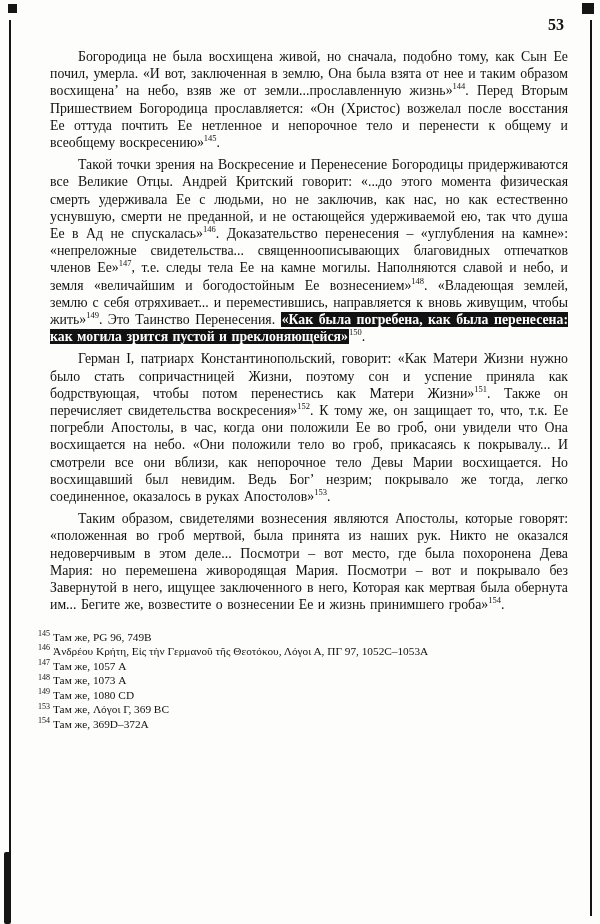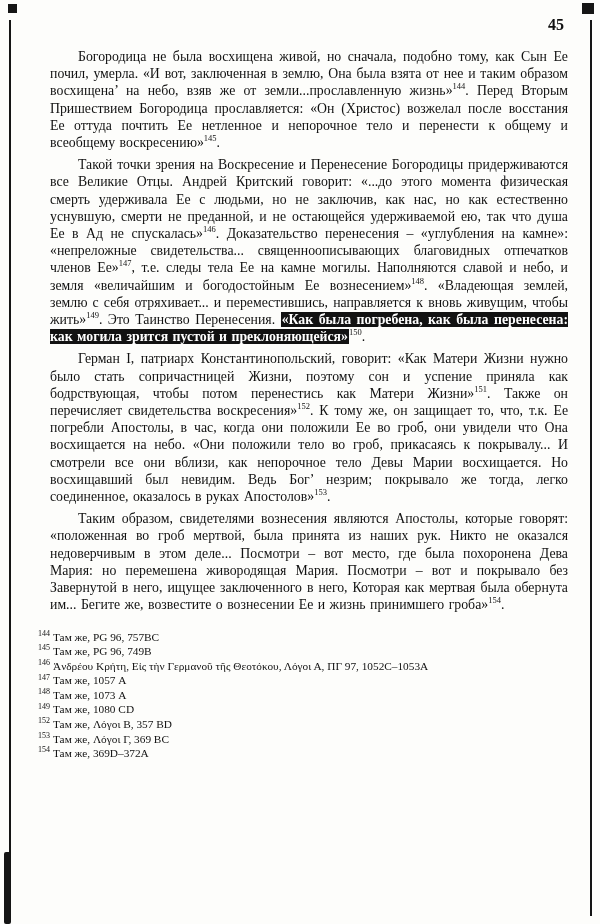--- a/index.html
+++ b/index.html
@@ -57,34 +57,32 @@
 <body>
 
 <div class="page">
 
   <div class="artifact corner-tl"></div>
   <div class="artifact corner-tr"></div>
   <div class="artifact edge-left"></div>
   <div class="artifact edge-right"></div>
   <div class="artifact blob-bl"></div>
 
-  <div class="page-header">45</div>
+  <div class="page-header">53</div>
 
   <div class="body-text">
       <p class="para"><span>Богородица не была восхищена живой, но сначала, подобно тому, как Сын Ее почил, умерла. «И вот, заключенная в землю, Она была взята от нее и таким образом восхищена’ на небо, взяв же от земли...прославленную жизнь»</span><sup>144</sup><span>. Перед Вторым Пришествием Богородица прославляется: «Он (Христос) возжелал после восстания Ее оттуда почтить Ее нетленное и непорочное тело и перенести к общему и всеобщему воскресению»</span><sup>145</sup><span>.</span></p>
       <p class="para"><span>Такой точки зрения на Воскресение и Перенесение Богородицы придерживаются все Великие Отцы. </span><span class="b">Андрей Критский</span><span> говорит: «...до этого момента физическая смерть удерживала Ее с людьми, но не заключив, как нас, но как естественно уснувшую, смерти не преданной, и не остающейся удерживаемой ею, так что душа Ее в Ад не спускалась»</span><sup>146</sup><span>. </span><span class="b">Доказательство перенесения – «углубления на камне»:</span><span> «непреложные свидетельства... священноописывающих благовидных отпечатков членов Ее»</span><sup>147</sup><span>, т.е. следы тела Ее на камне могилы. Наполняются славой и небо, и земля «величайшим и богодостойным Ее вознесением»</span><sup>148</sup><span>. «Владеющая землей, землю с себя отряхивает... и переместившись, направляется к вновь живущим, чтобы жить»</span><sup>149</sup><span>. </span><span class="b">Это Таинство Перенесения. </span><span class="inv">«Как была погребена, как была перенесена: как могила зрится пустой и преклоняющейся»</span><sup>150</sup><span>.</span></p>
       <p class="para"><span class="b">Герман I, патриарх Константинопольский,</span><span> говорит: «Как Матери Жизни нужно было стать сопричастницей Жизни, поэтому сон и успение приняла как бодрствующая, чтобы потом перенестись как Матери Жизни»</span><sup>151</sup><span>. Также он перечисляет свидетельства воскресения»</span><sup>152</sup><span>. К тому же, он защищает то, что, т.к. Ее погребли Апостолы, в час, когда они положили Ее во гроб, они увидели что Она восхищается на небо. «Они положили тело во гроб, прикасаясь к покрывалу... И смотрели все они вблизи, как непорочное тело Девы Марии восхищается. Но восхищавший был невидим. Ведь Бог’ незрим; покрывало же тогда, легко соединенное, оказалось в руках Апостолов»</span><sup>153</sup><span>.</span></p>
       <p class="para"><span>Таким образом, </span><span class="b">свидетелями вознесения являются Апостолы,</span><span> которые говорят: «положенная во гроб мертвой, была принята из наших рук. Никто не оказался недоверчивым в этом деле... Посмотри – вот место, где была похоронена Дева Мария: но перемешена живородящая Мария. Посмотри – </span><span class="b">вот и покрывало без Завернутой в него</span><span>, ищущее заключенного в него, Которая как мертвая была обернута им... Бегите же, возвестите о вознесении Ее и жизнь принимшего гроба»</span><sup>154</sup><span>.</span></p>
     </div>
 
   <div class="footnotes">
-      <div class="fn-line"><sup>144</sup><span>Там же, PG 96, 757BC</span></div>
       <div class="fn-line"><sup>145</sup><span>Там же, PG 96, 749B</span></div>
       <div class="fn-line"><sup>146</sup><span>Ἀνδρέου Κρήτη, Εἰς τὴν Γερμανοῦ τῆς Θεοτόκου, Λόγοι Α, ΠΓ 97, 1052C–1053A</span></div>
       <div class="fn-line"><sup>147</sup><span>Там же, 1057 A</span></div>
       <div class="fn-line"><sup>148</sup><span>Там же, 1073 A</span></div>
       <div class="fn-line"><sup>149</sup><span>Там же, 1080 CD</span></div>
-      <div class="fn-line"><sup>152</sup><span>Там же, Λόγοι Β, 357 BD</span></div>
       <div class="fn-line"><sup>153</sup><span>Там же, Λόγοι Γ, 369 BC</span></div>
       <div class="fn-line"><sup>154</sup><span>Там же, 369D–372A</span></div>
     </div>
 
 </div>
 
 </body></html>

